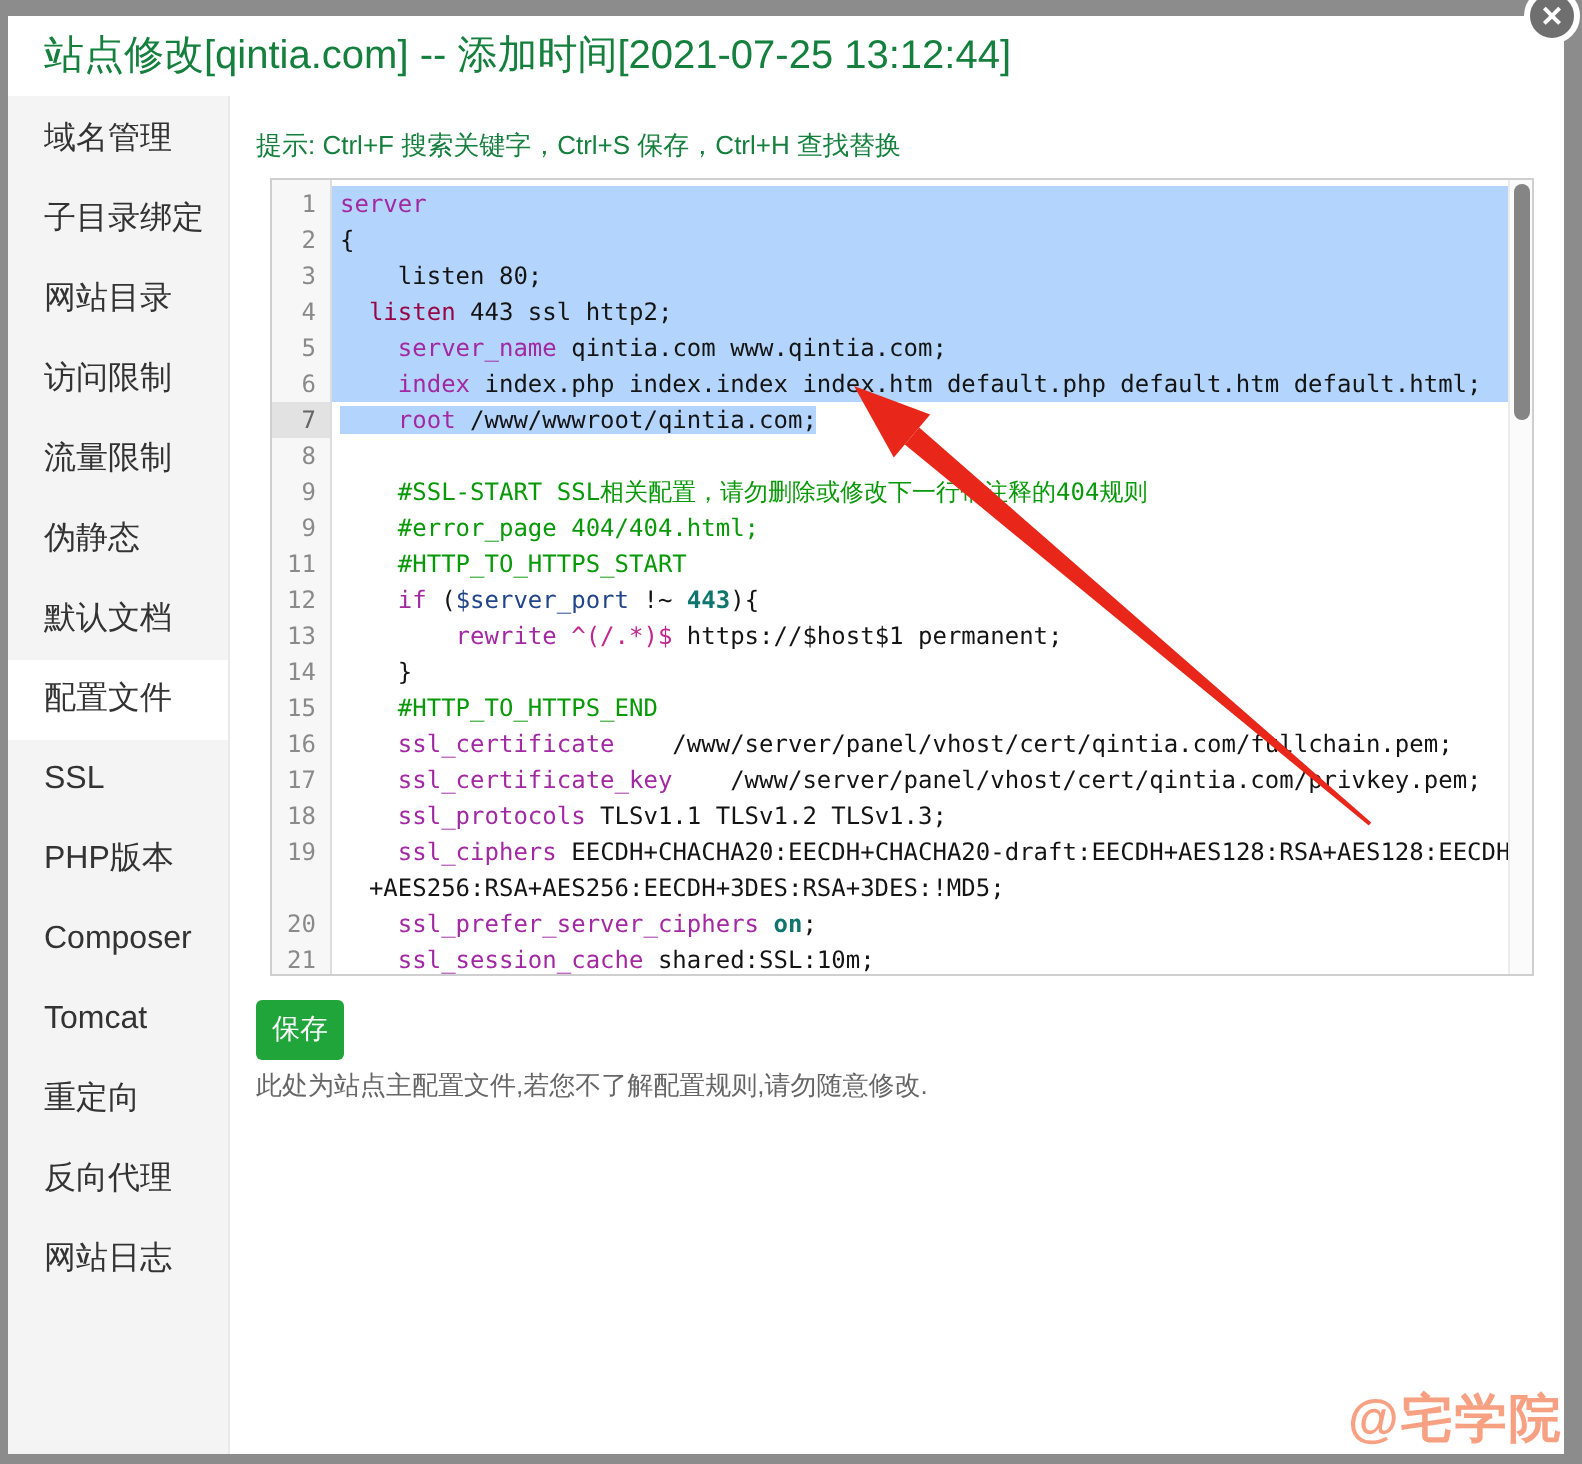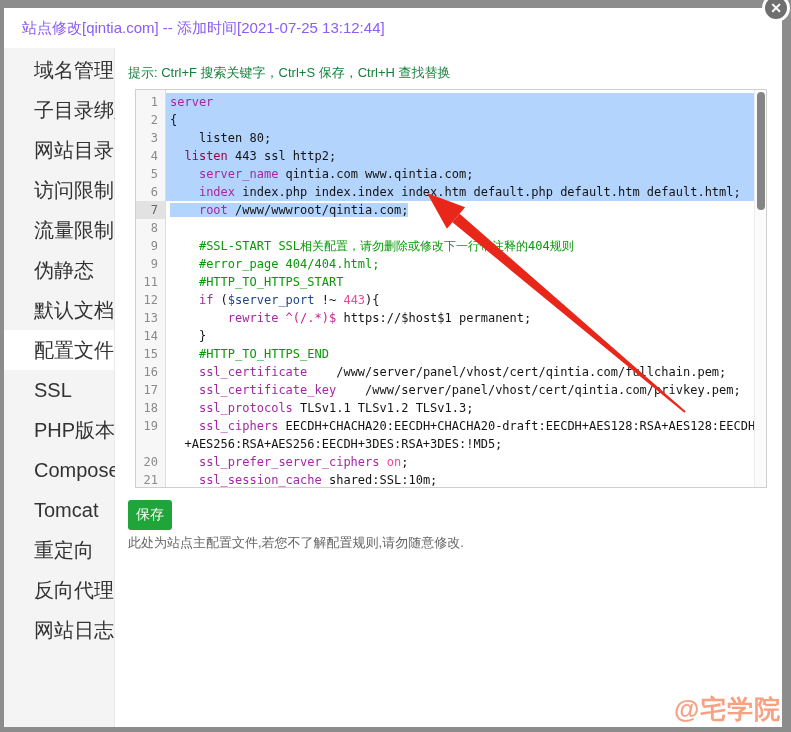--- a/index.html
+++ b/index.html
@@ -9,36 +9,36 @@
     background:#8c8c8c;
     font-family:"Liberation Sans", sans-serif;
     color:#333;
   }
   .modal {
     position:absolute; left:4px; top:8px; width:778px; height:719px;
     background:#fff;
   }
   .titlebar {
     height:40px; line-height:40px; padding-left:18px;
-    font-size:15px; color:#8b5cf6; background:#fff;
+    font-size:20px; color:#15803d; background:#fff;
   }
   .close-btn {
     position:absolute; left:762px; top:-6px; width:28px; height:28px;
     background:#6f6f6f; border:3px solid #fff; border-radius:50%;
     color:#fff; font-size:14px; line-height:22px; text-align:center;
     z-index:50; cursor:pointer; font-weight:bold;
   }
   .body-row { position:absolute; top:40px; left:0; right:0; bottom:0; display:flex; }
   .sidebar {
     width:111px; background:#f4f4f4; border-right:1px solid #e9e9e9;
     padding-top:2px; flex:none;
   }
   .side-item {
-    height:40px; line-height:40px; padding-left:30px;
-    font-size:20px; color:#333; cursor:pointer; white-space:nowrap;
+    height:40px; line-height:40px; padding-left:18px;
+    font-size:16px; color:#333; cursor:pointer; white-space:nowrap;
   }
   .side-item.active { background:#fff; }
   .main { position:relative; flex:1; background:#fff; }
   .hint { position:absolute; left:13px; top:16px; font-size:13px; color:#15803d; }
 
   .editor {
     position:absolute; left:20px; top:41px; width:632px; height:399px;
     border:1px solid #cfcfcf; background:#fff; display:flex; overflow:hidden;
     font-family:"DejaVu Sans Mono", monospace; font-size:12px; line-height:18px;
   }
@@ -49,21 +49,21 @@
   .gutter-row { height:18px; padding-right:7px; }
   .gutter-row.active { background:#e2e2e2; color:#666; }
   .code-col { flex:1; padding-top:3px; overflow:hidden; position:relative; }
   .code-row { height:18px; white-space:pre; padding-left:4px; color:#141414; }
   .code-row.sel-full { background:#b3d4fc; }
   .sel-text { background:#b3d4fc; }
   .tok-kw  { color:#a328a3;text-align:right; }
   .tok-kw2 { color:#990544; }
   .tok-cm  { color:#089908; }
   .tok-var { color:#224488; }
-  .tok-num { color:#ec4899; }
+  .tok-num { color:#0f766e;font-weight:bold; }
   .tok-rx  { color:#c02890; }
   .scrollbar {
     position:absolute; right:0; top:0; bottom:0; width:12px;
     background:#fbfbfb; border-left:1px solid #ececec;
   }
   .scroll-thumb {
     position:absolute; left:2px; top:2px; width:8px; height:118px;
     background:#858585; border-radius:5px; cursor:pointer;
   }
   .save-btn {

